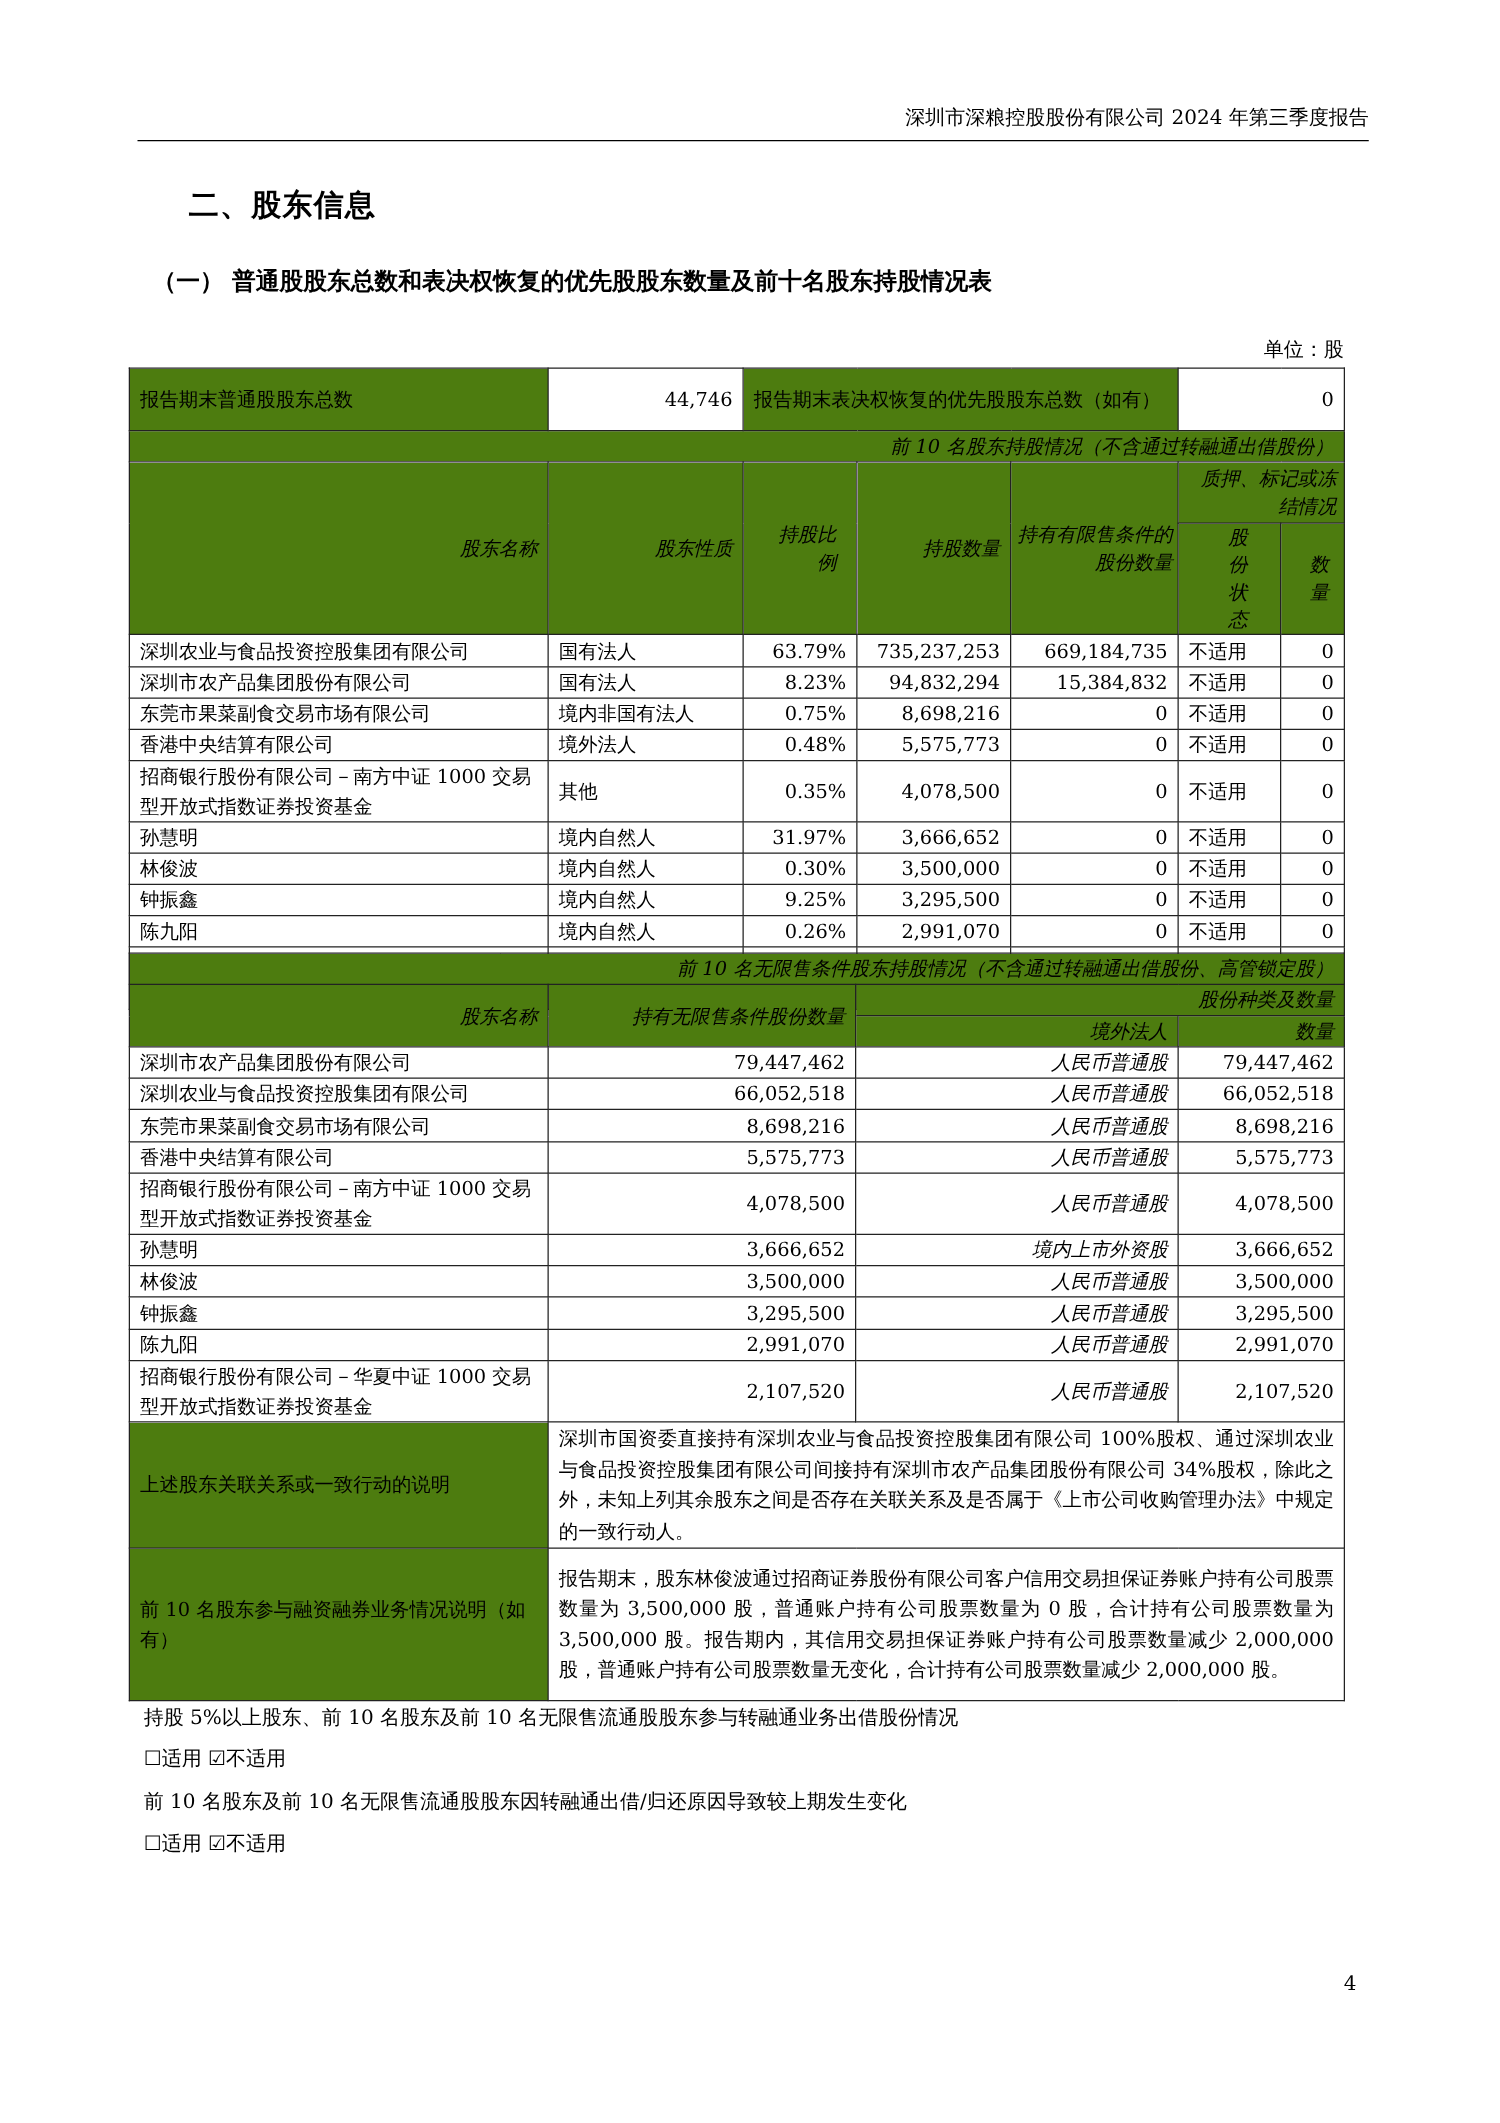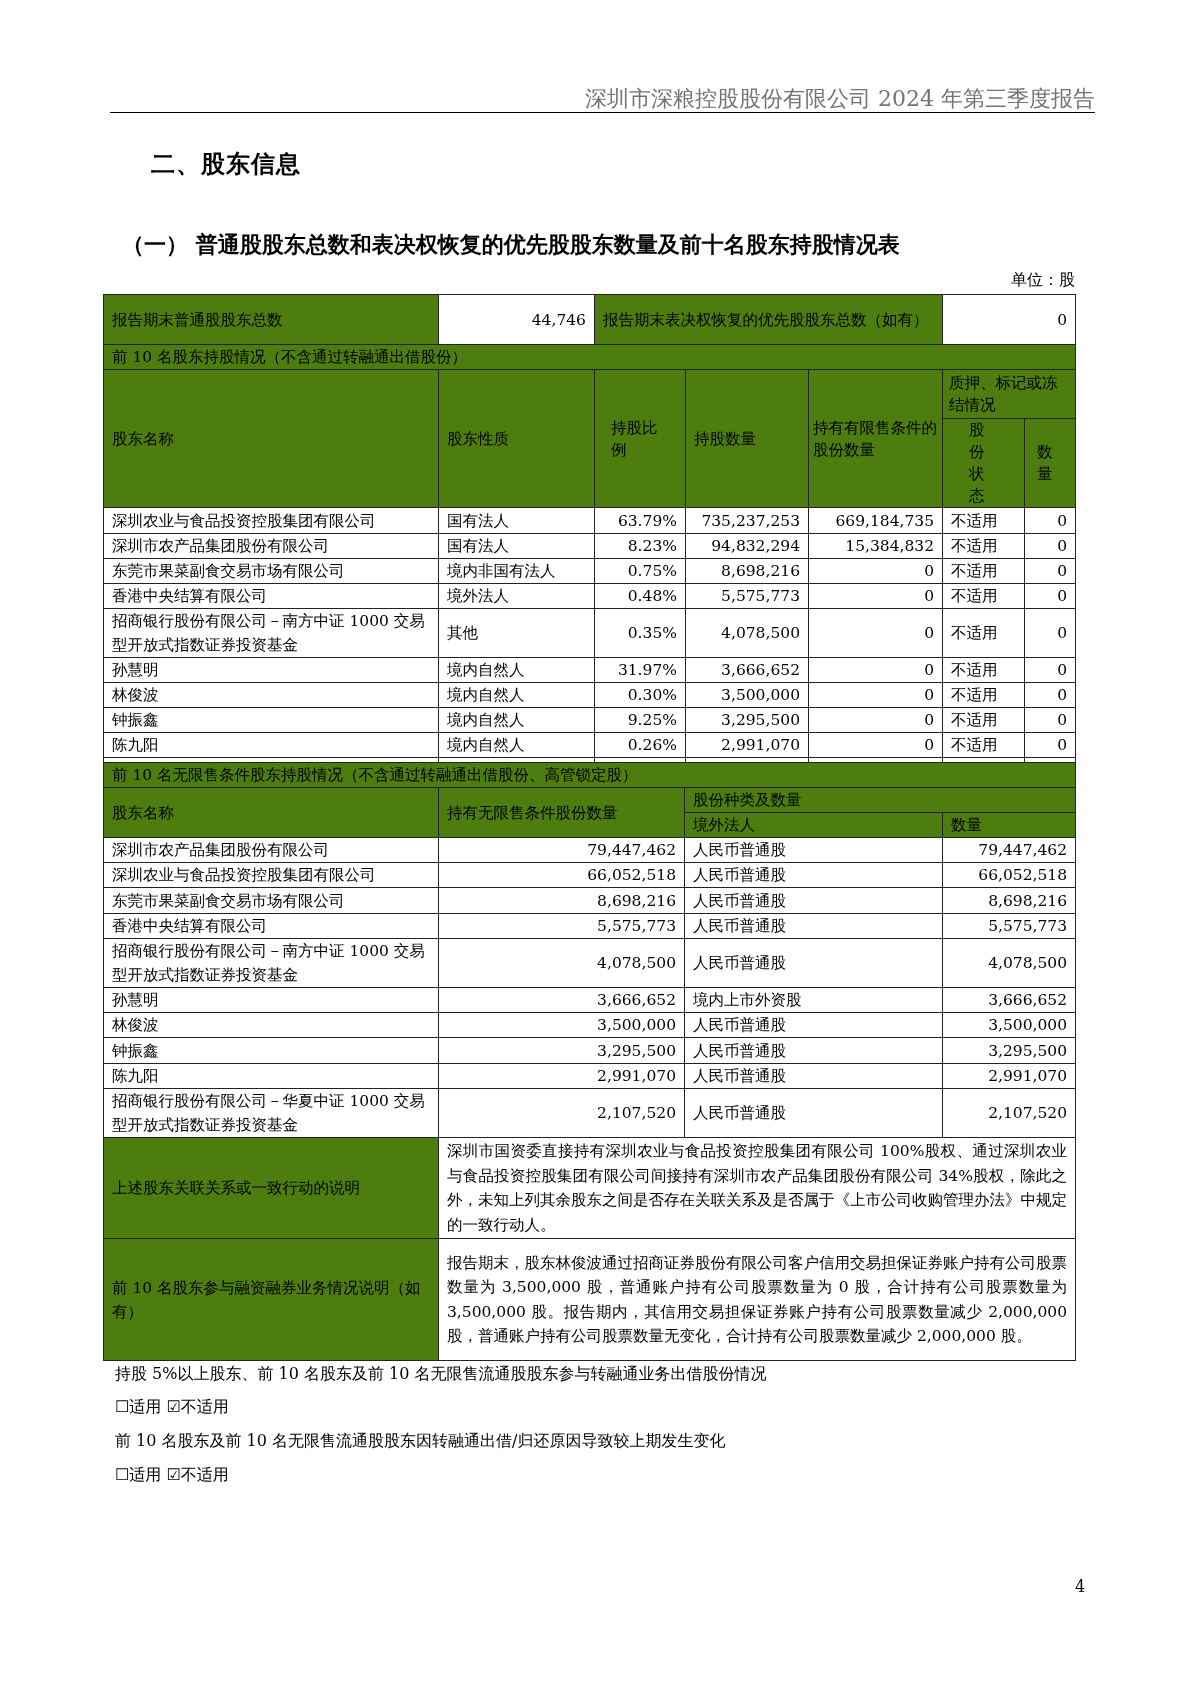--- a/index.html
+++ b/index.html
@@ -1,27 +1,27 @@
 <!DOCTYPE html>
 <html><head>
 <meta charset="utf-8">
 <style>
   html, body { margin:0; padding:0; background:#ffffff; }
   body { width:1200px; height:1698px; position:relative; overflow:hidden;
          font-family:"DejaVu Serif","Liberation Serif",serif; color:#000; }
   .abs { position:absolute; }
-  .running-head { left:110px; top:84px; width:985px; text-align:right; font-size:22px; color:#737373; }
+  .running-head { left:110px; top:84px; width:985px; text-align:right; font-size:16px; color:#000000; }
   .head-rule { left:110px; top:112px; width:985px; height:0; border-top:1.5px solid #000; }
   .h1 { left:115px; top:148px; font-size:24px; font-weight:bold; font-family:"DejaVu Sans","Liberation Sans",sans-serif; letter-spacing:1px;margin-left:36px; }
-  .h2 { left:122px; top:230px; font-size:22px; font-weight:bold; font-family:"DejaVu Sans","Liberation Sans",sans-serif; }
+  .h2 { left:122px; top:212px; font-size:19px; font-weight:bold; font-family:"DejaVu Sans","Liberation Sans",sans-serif; }
   .unit { right:125px; top:270px; font-size:16px; }
   table { position:absolute; left:103px; border-collapse:collapse; table-layout:fixed; font-size:15.5px; }
   td { border:1.5px solid #222; padding:0 8px; line-height:24px; vertical-align:middle; overflow:hidden; }
   .g { background:#4d7c0f; }
-  .c { text-align:left; }
+  .c { text-align:right;font-style:italic; }
   .r { text-align:right; }
   .l { text-align:left; }
   .tight { line-height:22px; padding:0 4px; }
   .note { line-height:24.5px; padding:1px 8px; text-align:justify; }
   .para { left:115px; font-size:16px; }
   .pagenum { left:1075px; top:1577px; font-size:16px; }
 </style>
 </head>
 <body>
 

